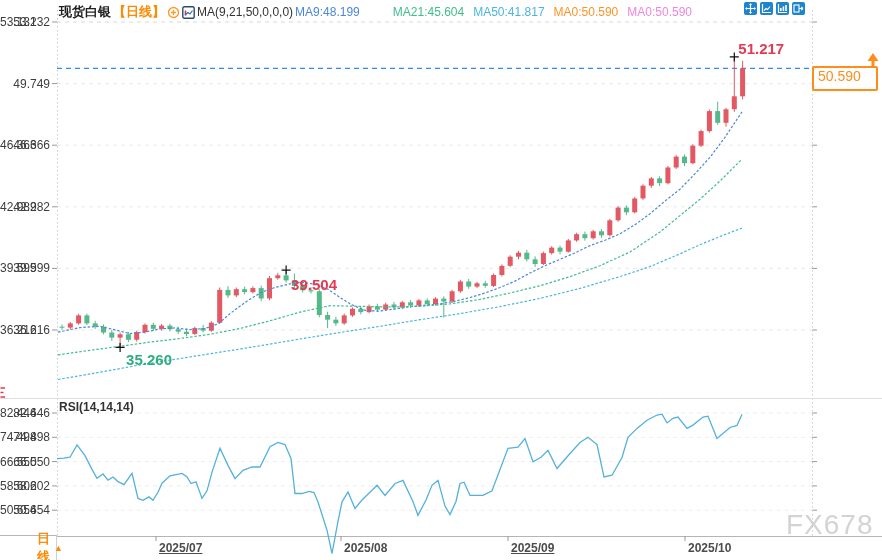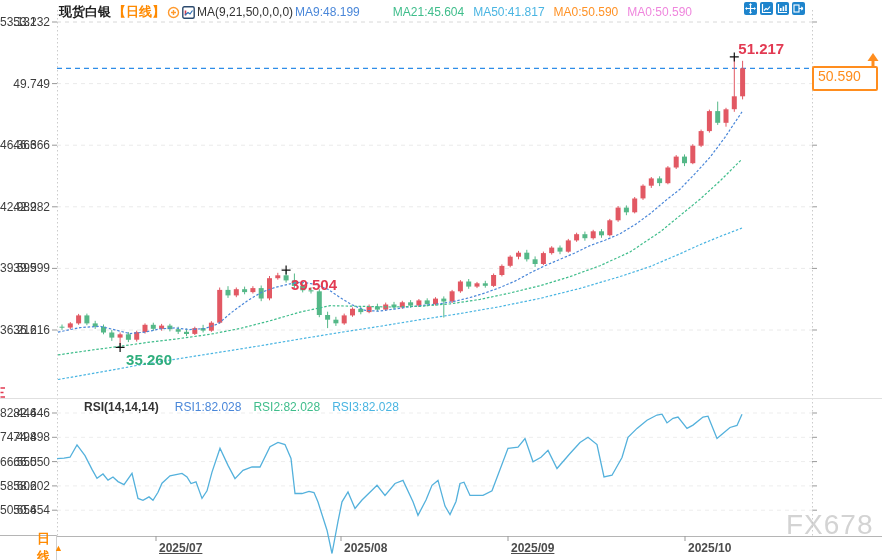--- a/index.html
+++ b/index.html
@@ -12,22 +12,22 @@
   .hdr .per{font-weight:bold;font-size:13px;color:#ff8a00;}
   .hdr .mas{color:#333;}
   .mini-ic{display:inline-flex;align-items:center;}
   .toolbar{position:absolute;left:744px;top:2px;z-index:5;display:flex;gap:3px;}
   .ticon{width:13px;height:13px;background:#1e84cc;border-radius:2px;display:flex;
          align-items:center;justify-content:center;}
   .axlbl{position:absolute;font-size:12px;color:#3d3d3d;line-height:14px;z-index:3;}
   .axlbl.l{left:2px;width:50px;text-align:right;}
   .axlbl.r{left:815px;}
   .ann{position:absolute;font-weight:bold;font-size:15px;z-index:3;white-space:nowrap;}
-  .rsihdr{position:absolute;left:59px;top:400px;z-index:3;display:flex;gap:16px;font-size:12px;
-          white-space:nowrap;margin-left:25px;}
+  .rsihdr{position:absolute;left:59px;top:400px;z-index:3;display:flex;gap:0;font-size:12px;
+          white-space:nowrap;}
   .rsihdr .t{color:#333;font-weight:bold;}
   .pricebox{position:absolute;left:812px;top:66px;width:66px;height:25px;box-sizing:border-box;
             border:2px solid #ff8d1e;border-radius:2px;background:#fff;color:#ff8d1e;
             font-size:14px;line-height:17px;padding-left:4px;z-index:3;}
   .daybar{position:absolute;left:0;top:536px;width:882px;height:24px;border-top:1px solid #b5b5b5;
           background:#fff;z-index:1;box-sizing:border-box;}
   .daybox{position:absolute;left:0;top:535px;width:57px;height:25px;box-sizing:border-box;
           border-top:1px solid #b5b5b5;border-right:1px solid #cfcfcf;background:#fff;z-index:3;
           display:flex;align-items:center;justify-content:center;gap:4px;
           color:#ff8a00;font-weight:bold;font-size:13px;padding-left:44px;}
@@ -313,25 +313,20 @@
     <span class="ticon">
       <svg width="11" height="11" viewBox="0 0 11 11">
         <rect x="1" y="2" width="5" height="7" fill="none" stroke="#fff" stroke-width="1.1"></rect>
         <path d="M6 5.5h4M10 5.5l-1.8-1.6M10 5.5l-1.8 1.6" stroke="#fff" stroke-width="1.1" fill="none"></path>
       </svg>
     </span>
   </div>
 
   <div class="rsihdr">
     <span class="t">RSI(14,14,14)</span>
-    <span id="rsi-values" style="display:flex;gap:12px;">
-        <span style="color: rgb(74, 135, 217);">RSI1:82.028</span>
-        <span style="color: rgb(63, 189, 139);">RSI2:82.028</span>
-        <span style="color: rgb(74, 181, 226);">RSI3:82.028</span>
-      </span>
   </div>
 
   <div class="pricebox">50.590</div>
 
   <div class="daybox">
     <span>日线</span>
     <span class="tri">▲</span>
   </div>
 
   <div class="watermark">FX678</div>

